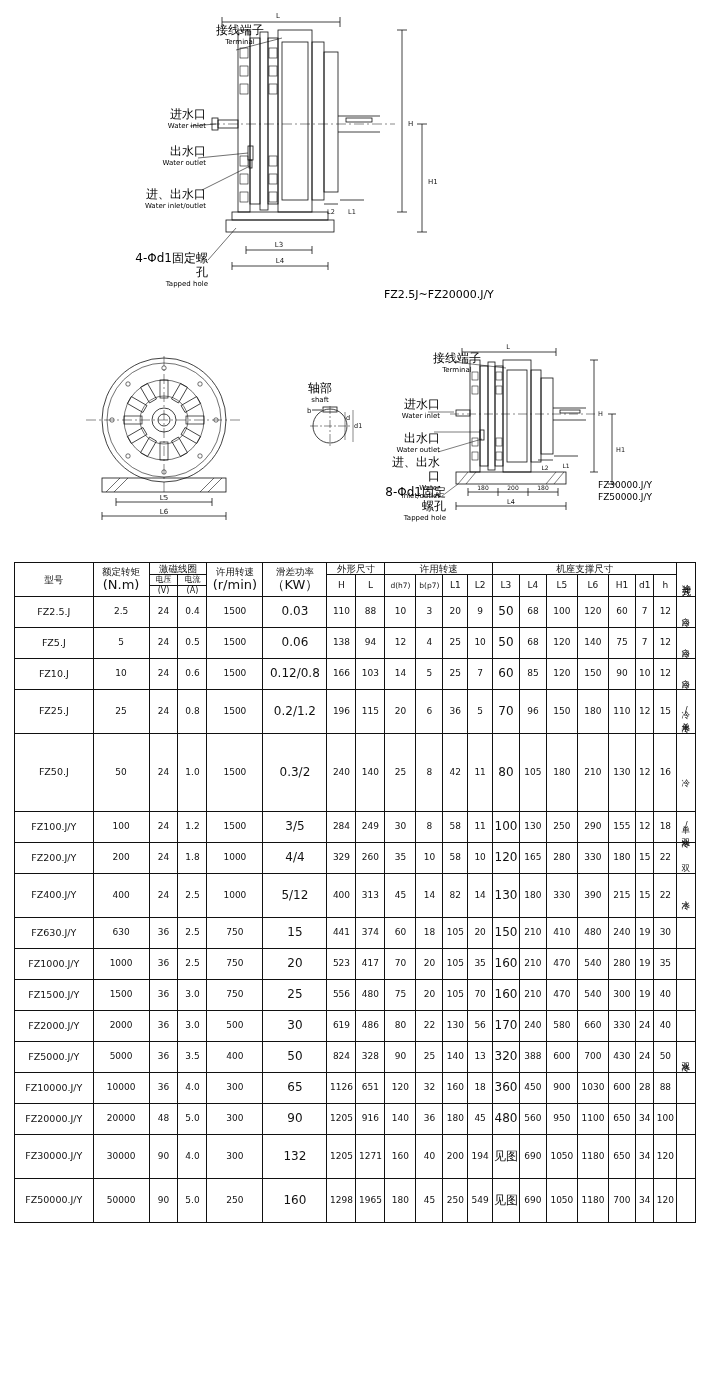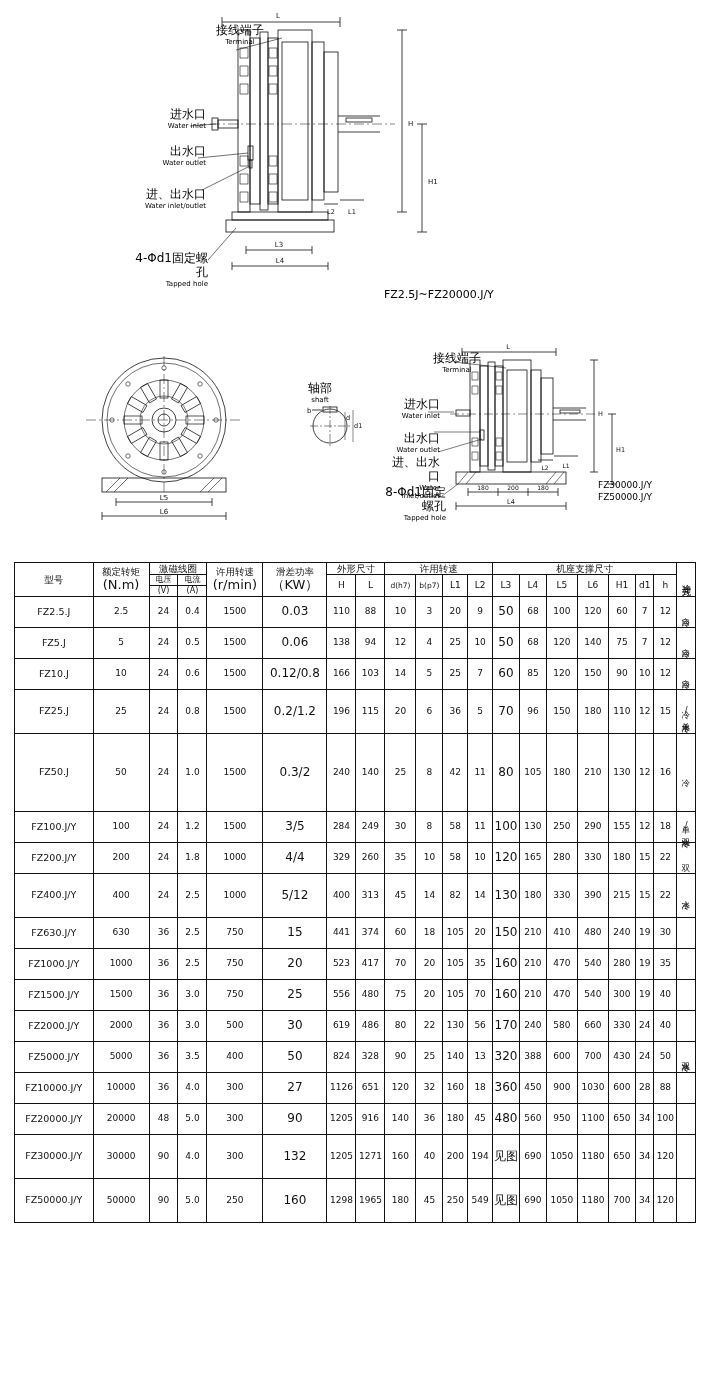--- a/index.html
+++ b/index.html
@@ -693,21 +693,21 @@
           <td>24</td>
           <td>50</td>
           <td class="vert cool">双水冷</td>
         </tr>
         <tr style="height: 31px; padding-left: 20px;">
           <td class="rowlbl">FZ10000.J/Y</td>
           <td>10000</td>
           <td>36</td>
           <td>4.0</td>
           <td>300</td>
-          <td class="jt">27</td>
+          <td class="jt">65</td>
           <td>1126</td>
           <td>651</td>
           <td>120</td>
           <td>32</td>
           <td>160</td>
           <td>18</td>
           <td class="jt">360</td>
           <td>450</td>
           <td>900</td>
           <td>1030</td>

